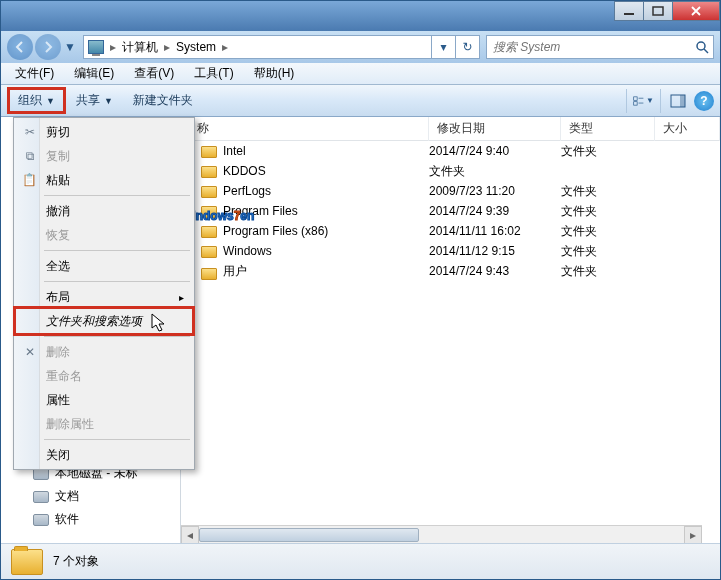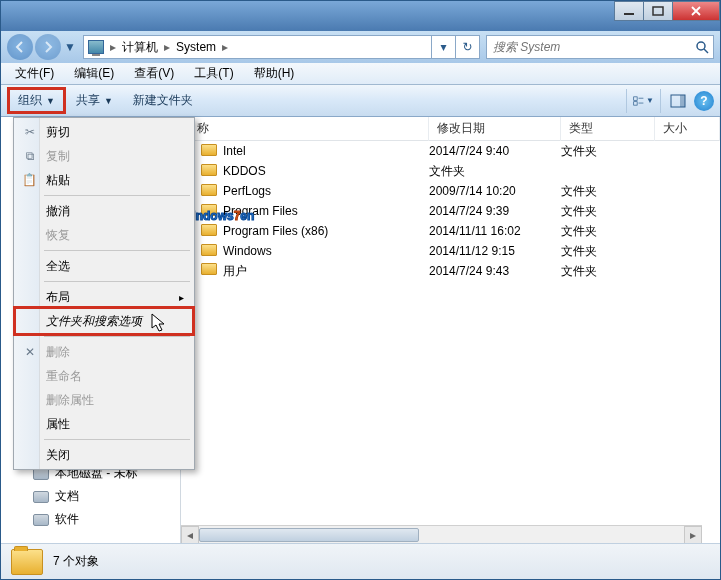--- a/index.html
+++ b/index.html
@@ -39,21 +39,21 @@
 .side-icon { width: 16px; height: 12px; background: linear-gradient(#d0d8e0, #a8b8c8); border: 1px solid #8090a0; border-radius: 2px; }
 .main { flex: 1; display: flex; flex-direction: column; overflow: hidden; }
 .colheaders { height: 24px; display: flex; align-items: center; border-bottom: 1px solid #e0e4e8; }
 .colheaders .col { padding: 4px 8px; color: #333; border-right: 1px solid #e8ecf0; }
 .col-name { width: 248px; padding-left: 16px !important; }
 .col-date { width: 132px; }
 .col-type { width: 94px; }
 .col-size { flex: 1; }
 .filelist { flex: 1; overflow: hidden; position: relative; }
 .file-row { display: flex; align-items: center; height: 20px; }
-.file-row .fn { width: 248px; padding-left: 20px; display: flex; align-items: flex-start; gap: 6px; }
+.file-row .fn { width: 248px; padding-left: 20px; display: flex; align-items: flex-end; gap: 6px; }
 .folder-icon { width: 16px; height: 12px; background: linear-gradient(#fce08a, #e8b030); border: 1px solid #c89020; border-radius: 1px; flex-shrink: 0; }
 .file-row .fd { width: 132px; color: #000; }
 .file-row .ft { width: 94px; color: #000; }
 .scrollbar-h { height: 18px; background: #f0f0f0; border-top: 1px solid #d0d0d0; margin: 0 18px 0 0; position: relative; }
 .scrollbar-h .thumb { position: absolute; left: 18px; top: 2px; height: 14px; width: 220px; background: linear-gradient(#e0e8f0, #c0d0e0); border: 1px solid #a0b0c0; border-radius: 2px; }
 .scrollbar-h .arr { position: absolute; top: 0; width: 18px; height: 18px; background: #e8e8e8; border: 1px solid #c8c8c8; display: flex; align-items: center; justify-content: center; color: #666; }
 .scrollbar-h .arr.l { left: 0; }
 .scrollbar-h .arr.r { right: 0; }
 .statusbar { height: 36px; background: linear-gradient(#f0f4f8, #e0e8f0); border-top: 1px solid #c0d0e0; display: flex; align-items: center; padding: 0 10px; gap: 10px; }
 .status-icon { width: 32px; height: 26px; background: linear-gradient(#fce08a, #e8b030); border: 1px solid #c89020; border-radius: 2px; position: relative; }
@@ -221,21 +221,21 @@
               <div class="folder-icon"></div>
               <span>KDDOS</span>
             </div>
             <div class="ft">文件夹</div>
           </div>
           <div class="file-row">
             <div class="fn">
               <div class="folder-icon"></div>
               <span>PerfLogs</span>
             </div>
-            <div class="fd">2009/7/14 10:20</div>
+            <div class="fd">2009/7/23 11:20</div>
             <div class="ft">文件夹</div>
           </div>
           <div class="file-row">
             <div class="fn">
               <div class="folder-icon"></div>
               <span>Program Files</span>
             </div>
             <div class="fd">2014/7/24 9:39</div>
             <div class="ft">文件夹</div>
           </div>
@@ -312,25 +312,25 @@
           <span>文件夹和搜索选项</span>
         </div>
       <div class="sep"></div>
       <div class="mi disabled">
           <span class="micon">✕</span>
           <span>删除</span>
         </div>
       <div class="mi disabled">
           <span>重命名</span>
         </div>
+      <div class="mi">
+          <span>属性</span>
+        </div>
       <div class="mi disabled">
           <span>删除属性</span>
-        </div>
-      <div class="mi">
-          <span>属性</span>
         </div>
       <div class="sep"></div>
       <div class="mi">
           <span>关闭</span>
         </div>
     </div>
   </div>
 
   <div class="cursor">
     <svg viewBox="0 0 18 20">

